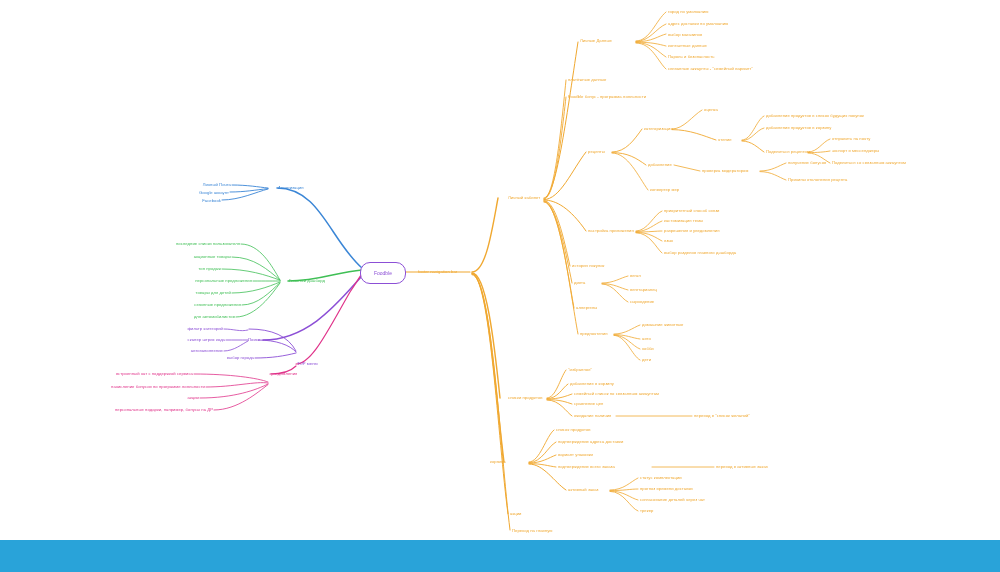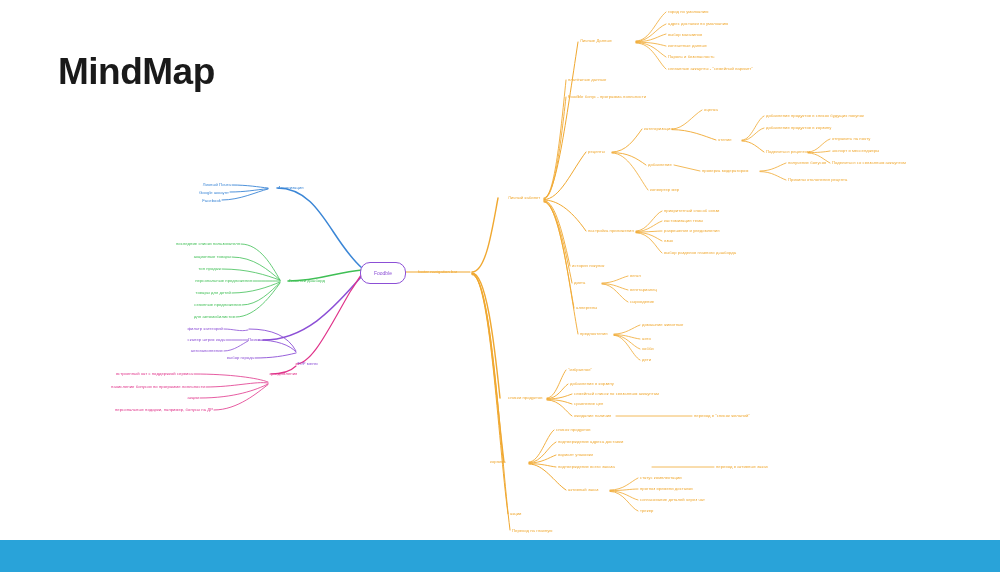--- a/index.html
+++ b/index.html
@@ -36,21 +36,20 @@
     border:1px solid #8c4fd6;border-radius:10px;background:#fff;
     display:flex;align-items:center;justify-content:center;
     font-size:5px;color:#8c4fd6;
   }
 </style>
 </head>
 <body>
 
 <div id="slide">
 
-  <div id="title">MindMap</div>
 
   <div id="map">
 
     <svg class="wires" viewBox="0 0 1000 540">
       <g fill="none" stroke-linecap="round">
 
         <g stroke="#3b86d6">
           <path d="M277,188 C320,188 330,240 362,268" stroke-width="1.5"></path>
           <path d="M232,185 C248,185 258,187 268,188" stroke-width="0.9"></path>
           <path d="M230,192 C245,192 255,190 268,188.6" stroke-width="0.9"></path>

